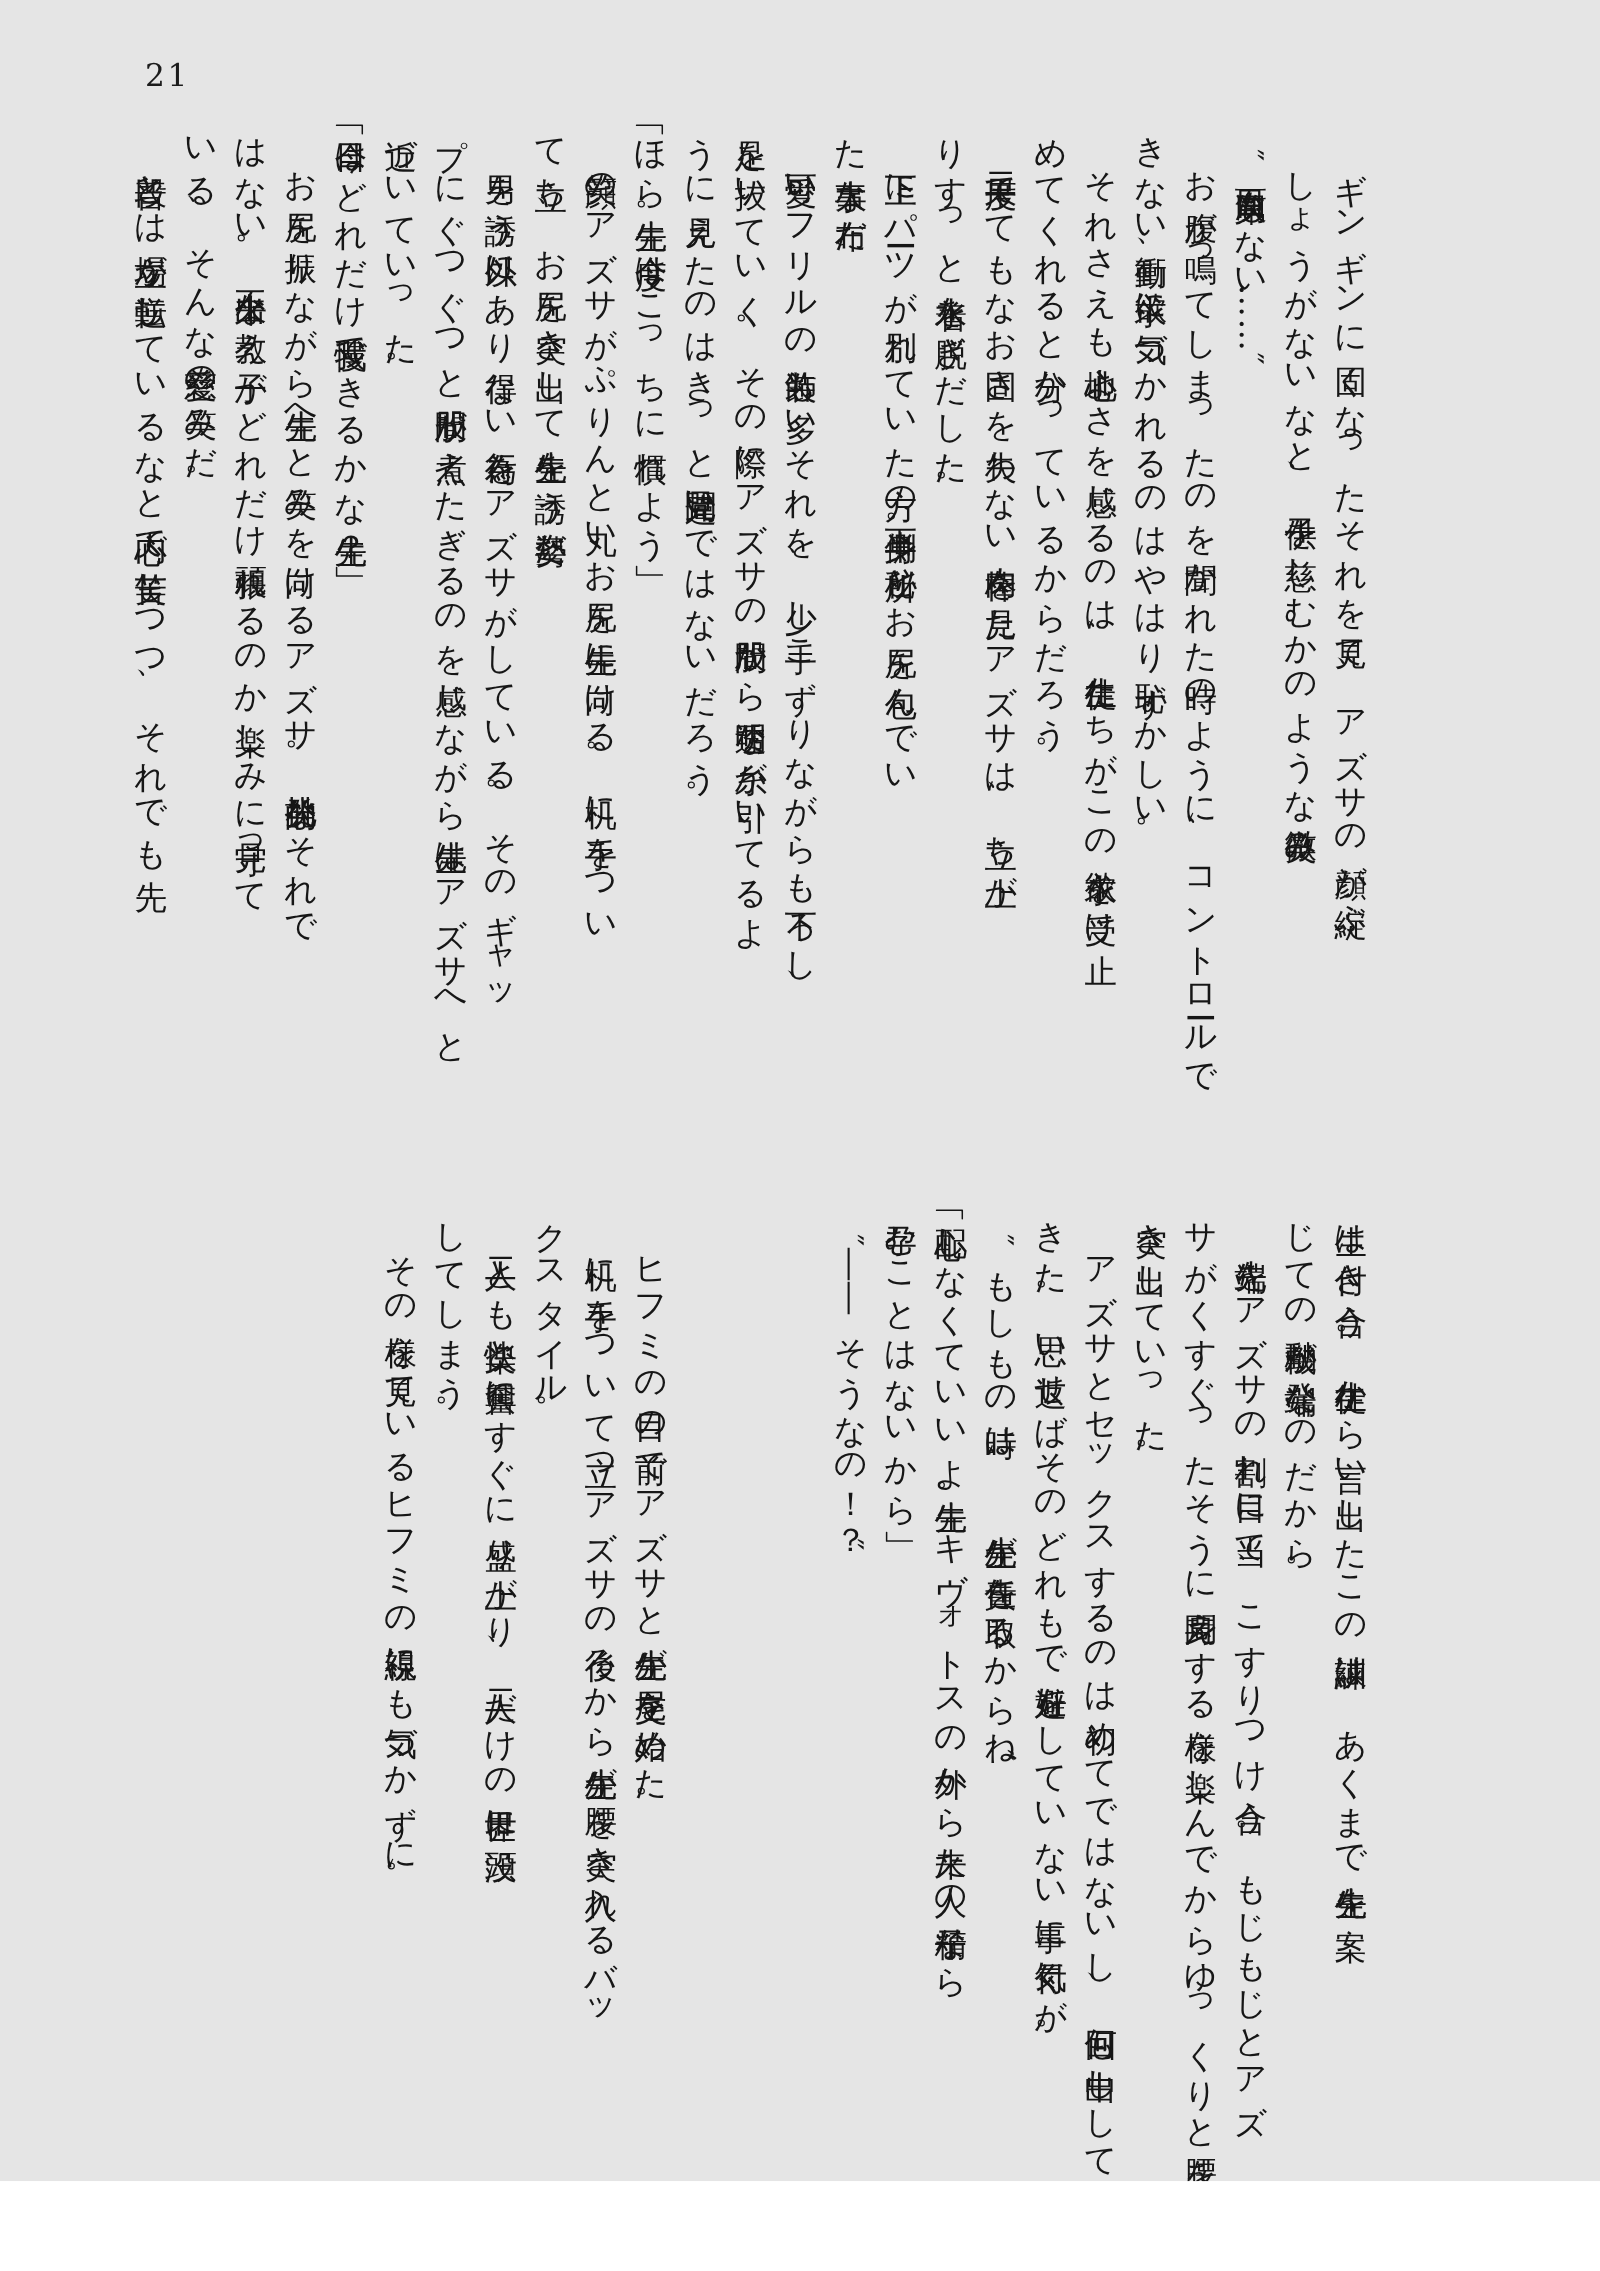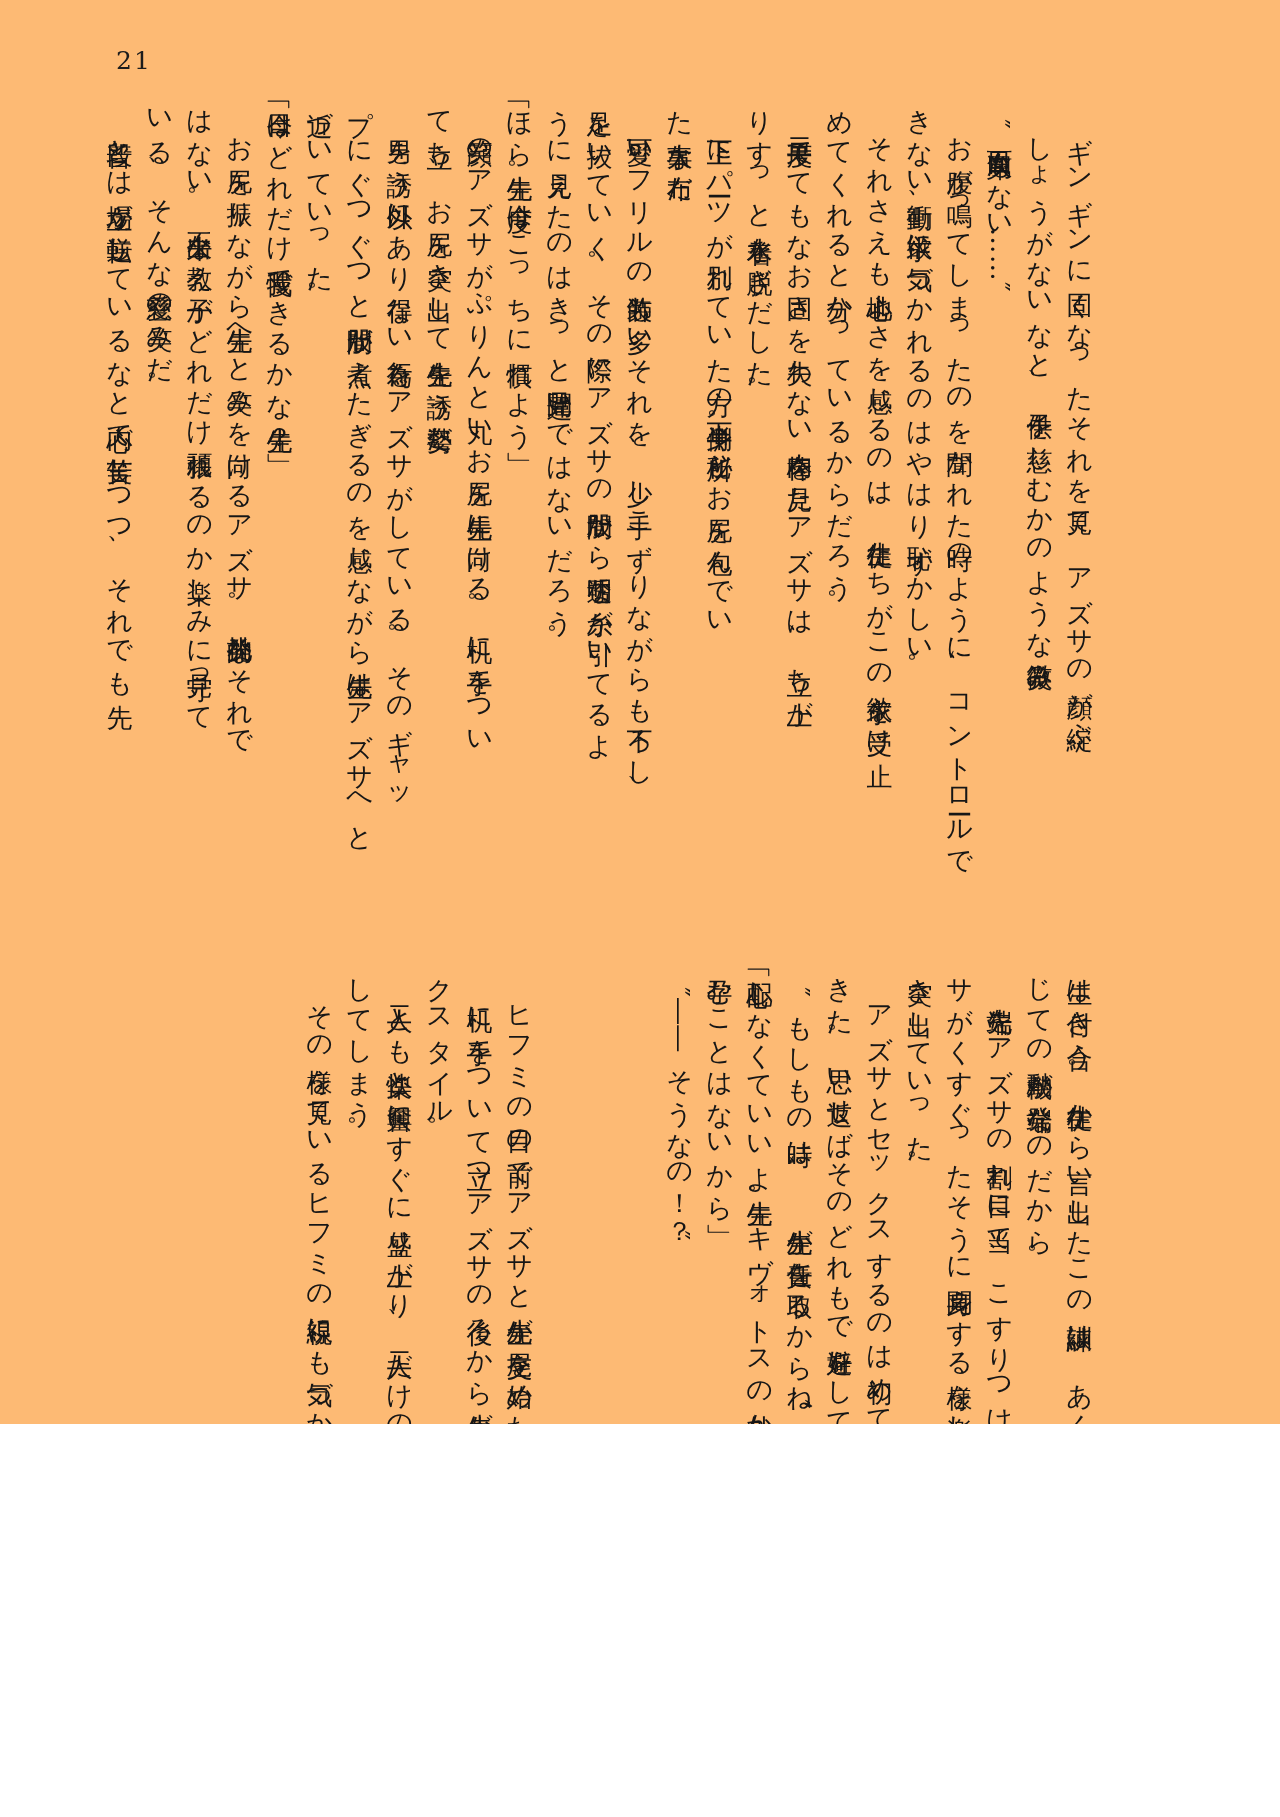--- a/index.html
+++ b/index.html
@@ -3,22 +3,22 @@
 <meta charset="utf-8">
 <style>
   html, body {
     margin: 0;
     padding: 0;
     background: #ffffff;
   }
   .page {
     position: relative;
     width: 1280px;
-    height: 1424px;
-    background: #fdba74;
+    height: 1745px;
+    background: #e5e5e5;
     overflow: hidden;
     font-family: "DejaVu Serif", "Liberation Serif", serif;
     color: #161616;
   }
   .page-number {
     position: absolute;
     top: 46px;
     left: 116px;
     font-size: 25px;
     letter-spacing: 2px;

